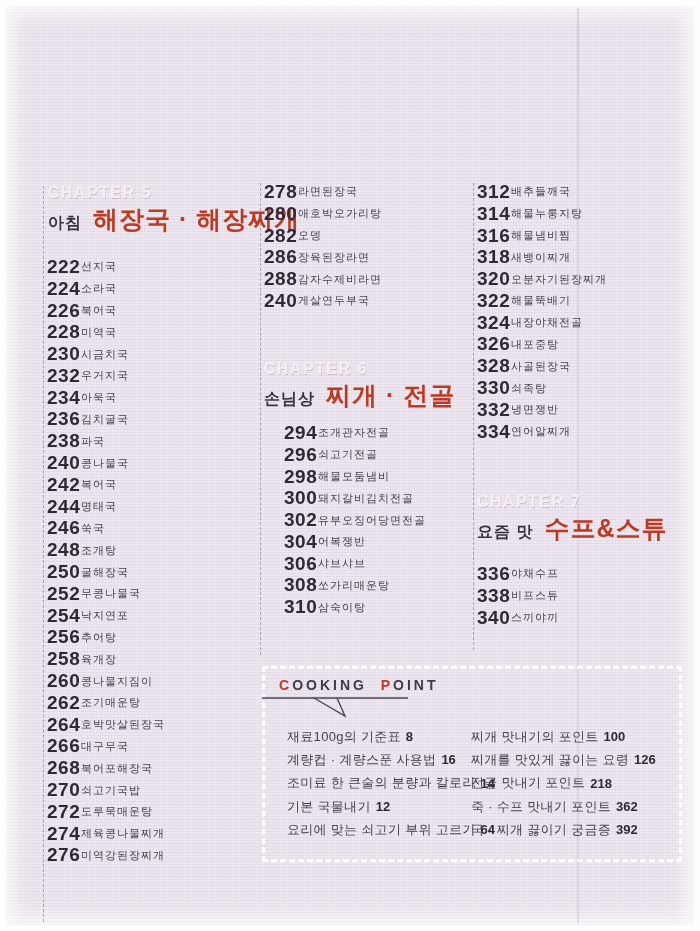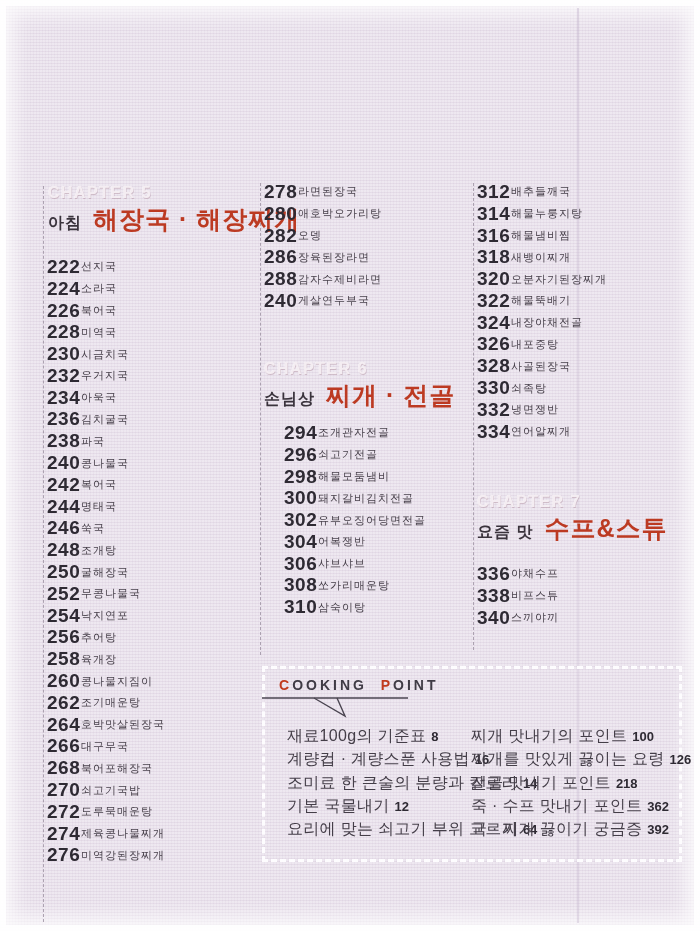--- a/index.html
+++ b/index.html
@@ -48,21 +48,21 @@
     border:3px dashed #fdfcfe;
   }
   .cp-title{position:absolute;left:14px;top:8px;font-size:14px;font-weight:bold;
     letter-spacing:3px;color:#3f3b45;white-space:nowrap;}
   .cp-title .red{color:#c03a1e;}
   .cp-underline{position:absolute;left:-3px;top:26px;}
   ul.cp-list{list-style:none;margin:0;padding:0;position:absolute;}
   .cp-left{left:22px;top:56px;}
   .cp-right{left:206px;top:56px;}
   .cp-item{height:23.3px;display:flex;align-items:center;white-space:nowrap;}
-  .cp-item .lbl{font-size:16px;color:#443e48;letter-spacing:.3px;}
+  .cp-item .lbl{font-size:13px;color:#443e48;letter-spacing:.3px;}
   .cp-item .pg{font-size:13px;font-weight:bold;color:#2e2a33;margin-left:5px;}
 </style>
 </head>
 <body>
 
 <div class="page">
 
   <div class="crease"></div>
 
   <div class="rule rule1"></div>

